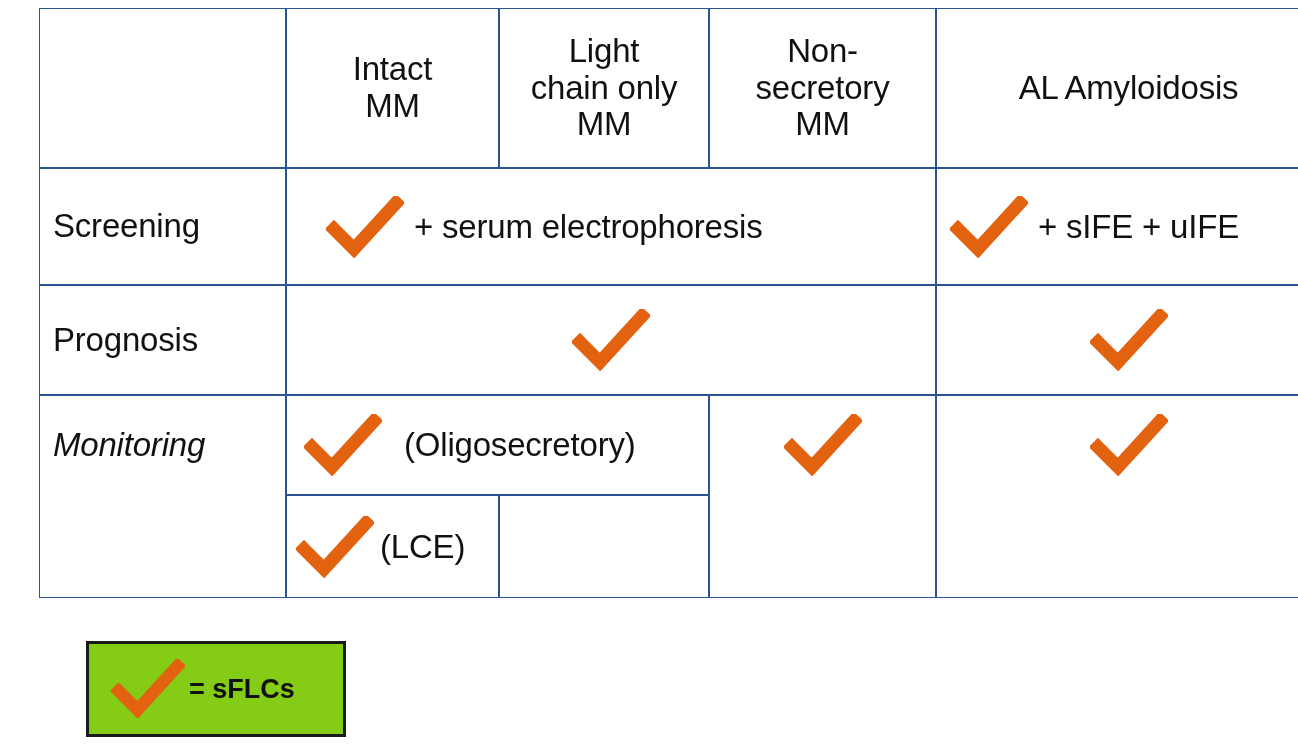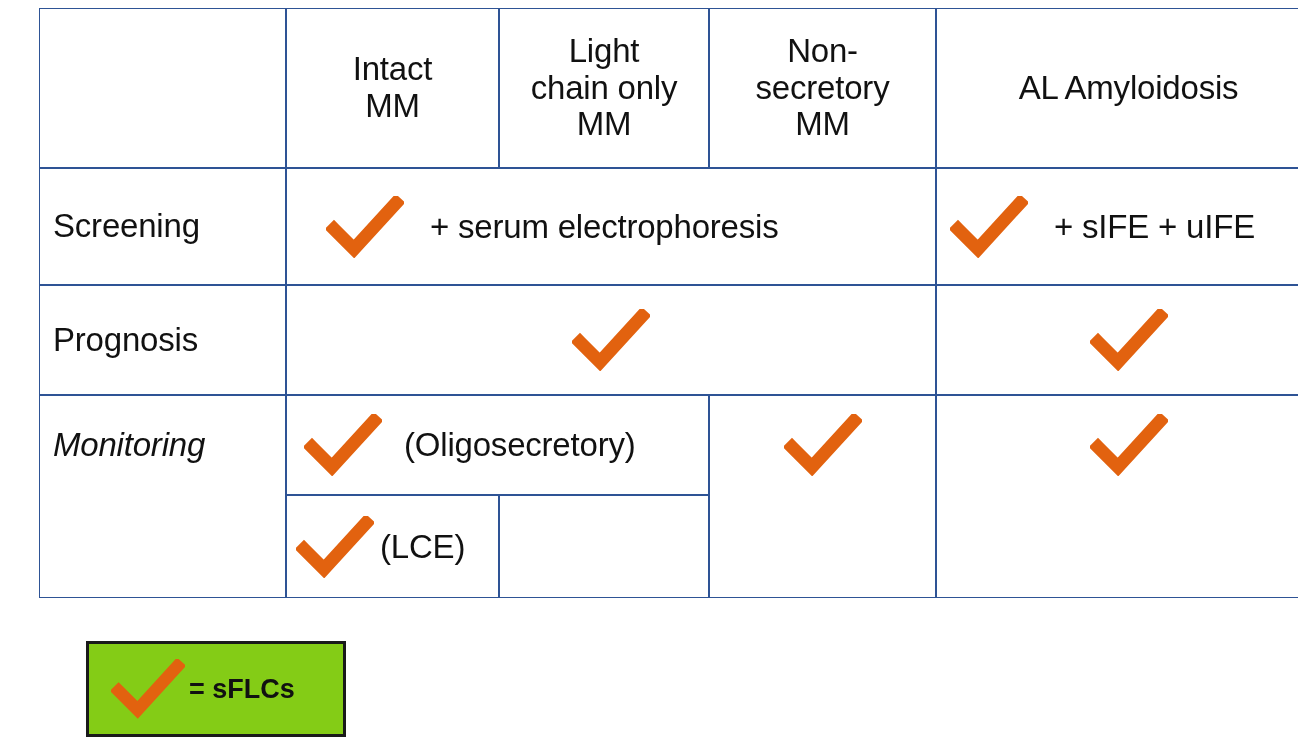--- a/index.html
+++ b/index.html
@@ -69,21 +69,21 @@
     position: relative;
     flex: 0 0 auto;
   }
   .check svg { display: block; }
 
   .cellflex {
     position: absolute;
     box-sizing: border-box;
     display: flex;
     align-items: center;
-    gap: 26px;
+    gap: 10px;
   }
   .cellflex.center { justify-content: center; }
   .cellflex.lefty  { justify-content: flex-start; }
 
   .celllabel {
     font-size: 33px;
     color: #111111;
     white-space: nowrap;
     letter-spacing: -0.2px;
   }

